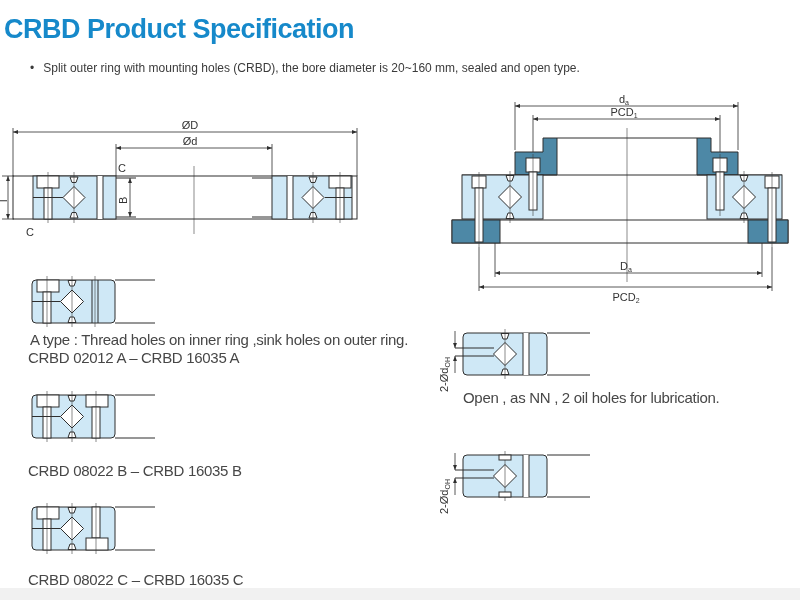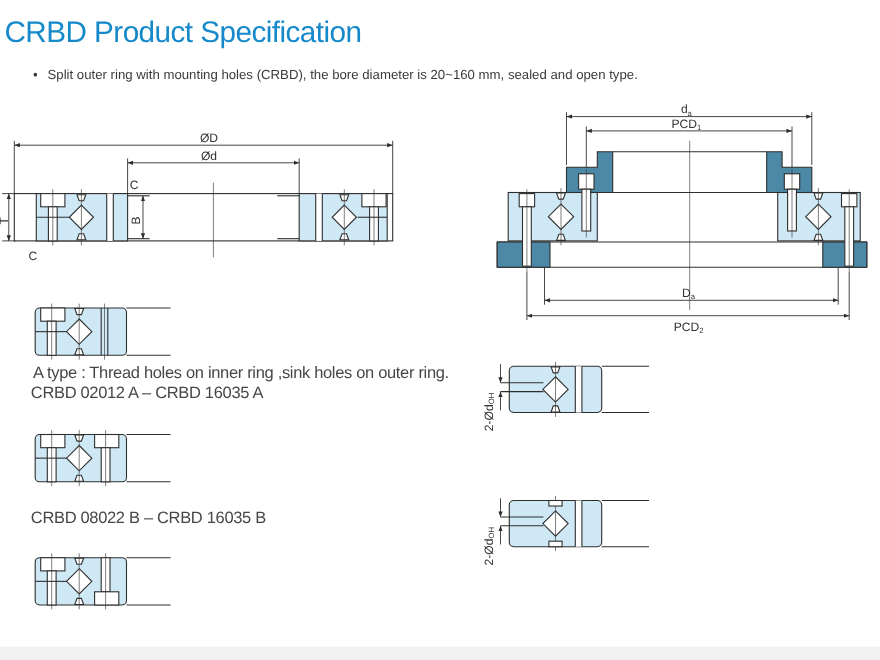--- a/index.html
+++ b/index.html
@@ -4,21 +4,21 @@
 <style>
   :root{
     --c-title:#1689ca; --c-text:#3b3b3b; --c-caption:#474747;
     --c-line:#2e2e2e; --c-light_blue:#cfe8f6; --c-dark_blue:#4d88a6;
     --c-band:#f1f1f1;
   }
   *{margin:0;padding:0;box-sizing:border-box}
   body{font-family:"Liberation Sans",sans-serif;background:#ffffff}
   #stage{position:relative;width:800px;height:600px;background:#fff;overflow:hidden}
   .abs{position:absolute}
-  .title{font-size:27px;font-weight:400;color:var(--c-title);letter-spacing:-.5px;white-space:nowrap}
+  .title{font-size:27px;font-weight:700;color:var(--c-title);letter-spacing:-.5px;white-space:nowrap}
   .bullet{font-size:12px;color:var(--c-text);white-space:nowrap}
   .bullet .dot{margin-right:9px}
   .cap{font-size:15px;color:var(--c-caption);letter-spacing:-.3px;white-space:nowrap}
   svg{display:block;overflow:visible}
   svg text{font-family:"Liberation Sans",sans-serif;fill:#333;font-size:11px}
   .sub{font-size:7px}
   .ln{stroke:var(--c-line);stroke-width:1;fill:none}
   .dim{stroke:var(--c-line);stroke-width:.8;fill:none}
   .cl{stroke:#3c3c3c;stroke-width:.6;fill:none}
   .wht{fill:#fff;stroke:var(--c-line);stroke-width:1}
@@ -241,20 +241,21 @@
       <line class="ln" x1="8" y1="31.5" x2="36.5" y2="31.5"></line>
       <polygon class="wht" points="48,20 59.5,31.5 48,43 36.5,31.5"></polygon>
       <polygon class="wht" points="44,10.5 52,10.5 50,16 46,16"></polygon>
       <polygon class="wht" points="46,47 50,47 52,52.5 44,52.5"></polygon>
       <line class="cl" x1="48" y1="6" x2="48" y2="57"></line>
       <rect class="wht" x="68" y="10" width="8" height="31"></rect>
       <rect class="wht" x="62" y="41" width="22" height="12"></rect>
       <line class="cl" x1="72" y1="6" x2="72" y2="57"></line>
     </g>
   </svg>
+  <div class="abs cap" style="left:28px;top:571px">CRBD 08022 C – CRBD 16035 C</div>
 
   <svg class="abs" style="left:436px;top:323px" width="160" height="72" viewBox="0 0 160 72">
     <defs>
       <marker id="ao" viewBox="0 0 10 10" refX="9" refY="5" markerWidth="7" markerHeight="7" orient="auto-start-reverse">
         <path d="M0,1.5 L9,5 L0,8.5 z" fill="#2e2e2e"></path>
       </marker>
     </defs>
     <g>
       <line class="dim" x1="19" y1="8" x2="19" y2="25" marker-end="url(#ao)"></line>
       <line class="dim" x1="19" y1="50" x2="19" y2="33" marker-end="url(#ao)"></line>
@@ -268,20 +269,21 @@
       <line class="ln" x1="19" y1="33" x2="58" y2="33"></line>
       <polygon class="wht" points="69,19.5 80.5,31 69,42.5 57.5,31"></polygon>
       <polygon class="wht" points="65,10.5 73,10.5 71,16 67,16"></polygon>
       <polygon class="wht" points="67,46 71,46 73,51.5 65,51.5"></polygon>
       <line class="cl" x1="69" y1="6" x2="69" y2="56"></line>
       <rect class="whtn" x="87" y="10" width="6" height="42"></rect>
       <line class="ln" x1="87" y1="10" x2="87" y2="52"></line>
       <line class="ln" x1="93" y1="10" x2="93" y2="52"></line>
     </g>
   </svg>
+  <div class="abs cap" style="left:463px;top:389px">Open , as NN , 2 oil holes for lubrication.</div>
 
   <svg class="abs" style="left:436px;top:445px" width="160" height="72" viewBox="0 0 160 72">
     <defs>
       <marker id="asl" viewBox="0 0 10 10" refX="9" refY="5" markerWidth="7" markerHeight="7" orient="auto-start-reverse">
         <path d="M0,1.5 L9,5 L0,8.5 z" fill="#2e2e2e"></path>
       </marker>
     </defs>
     <g>
       <line class="dim" x1="19" y1="8" x2="19" y2="25" marker-end="url(#asl)"></line>
       <line class="dim" x1="19" y1="50" x2="19" y2="33" marker-end="url(#asl)"></line>

